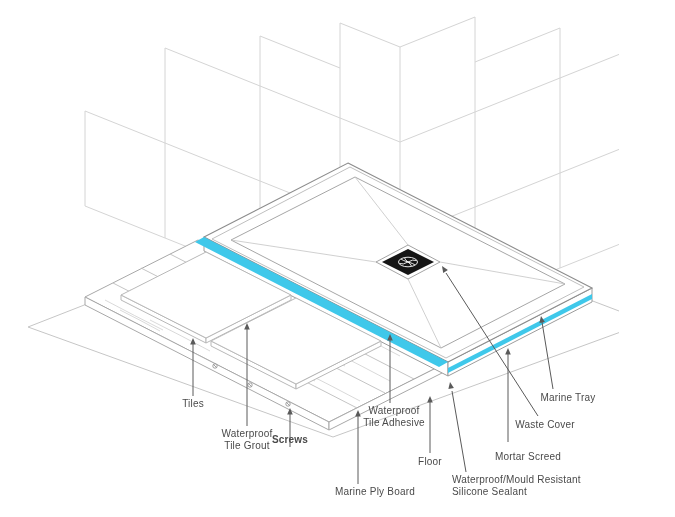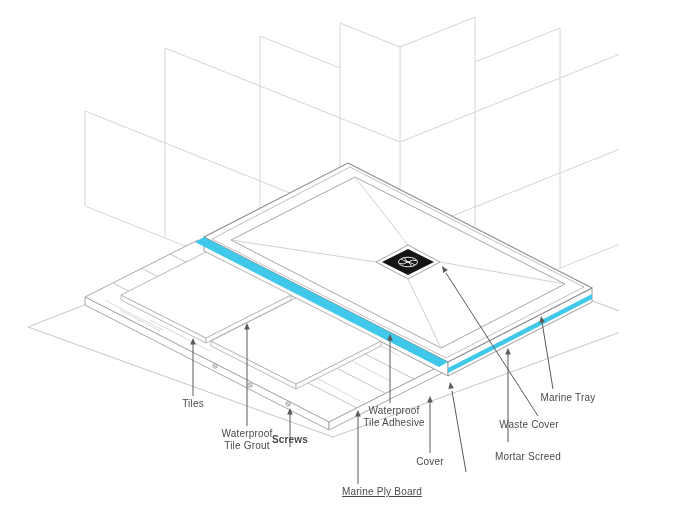--- a/index.html
+++ b/index.html
@@ -116,19 +116,21 @@
       <polygon points="541,316 538.2,322.5 543.8,322.5" transform="rotate(-10 541 316)"></polygon>
     </g>
   </svg>
 
   <div class="lbl" style="left:158px;top:398px;width:70px;">Tiles</div>
   <div class="lbl" style="left:197px;top:428px;width:100px;">Waterproof
 Tile Grout</div>
   <div class="lbl" style="left:255px;top:434px;width:70px;font-weight:bold;">Screws</div>
   <div class="lbl" style="left:344px;top:405px;width:100px;">Waterproof
 Tile Adhesive</div>
-  <div class="lbl" style="left:400px;top:456px;width:60px;">Cover</div>
-  <div class="lbl" style="left:332px;top:486px;width:100px;text-decoration:underline;">Marine Ply Board</div>
+  <div class="lbl" style="left:400px;top:456px;width:60px;">Floor</div>
+  <div class="lbl" style="left:325px;top:486px;width:100px;">Marine Ply Board</div>
+  <div class="lbl left" style="left:452px;top:474px;width:160px;">Waterproof/Mould Resistant
+Silicone Sealant</div>
   <div class="lbl" style="left:478px;top:451px;width:100px;">Mortar Screed</div>
-  <div class="lbl" style="left:484px;top:419px;width:90px;">Waste Cover</div>
+  <div class="lbl" style="left:500px;top:419px;width:90px;">Waste Cover</div>
   <div class="lbl" style="left:523px;top:392px;width:90px;">Marine Tray</div>
 
 </div>
 
 </body></html>

